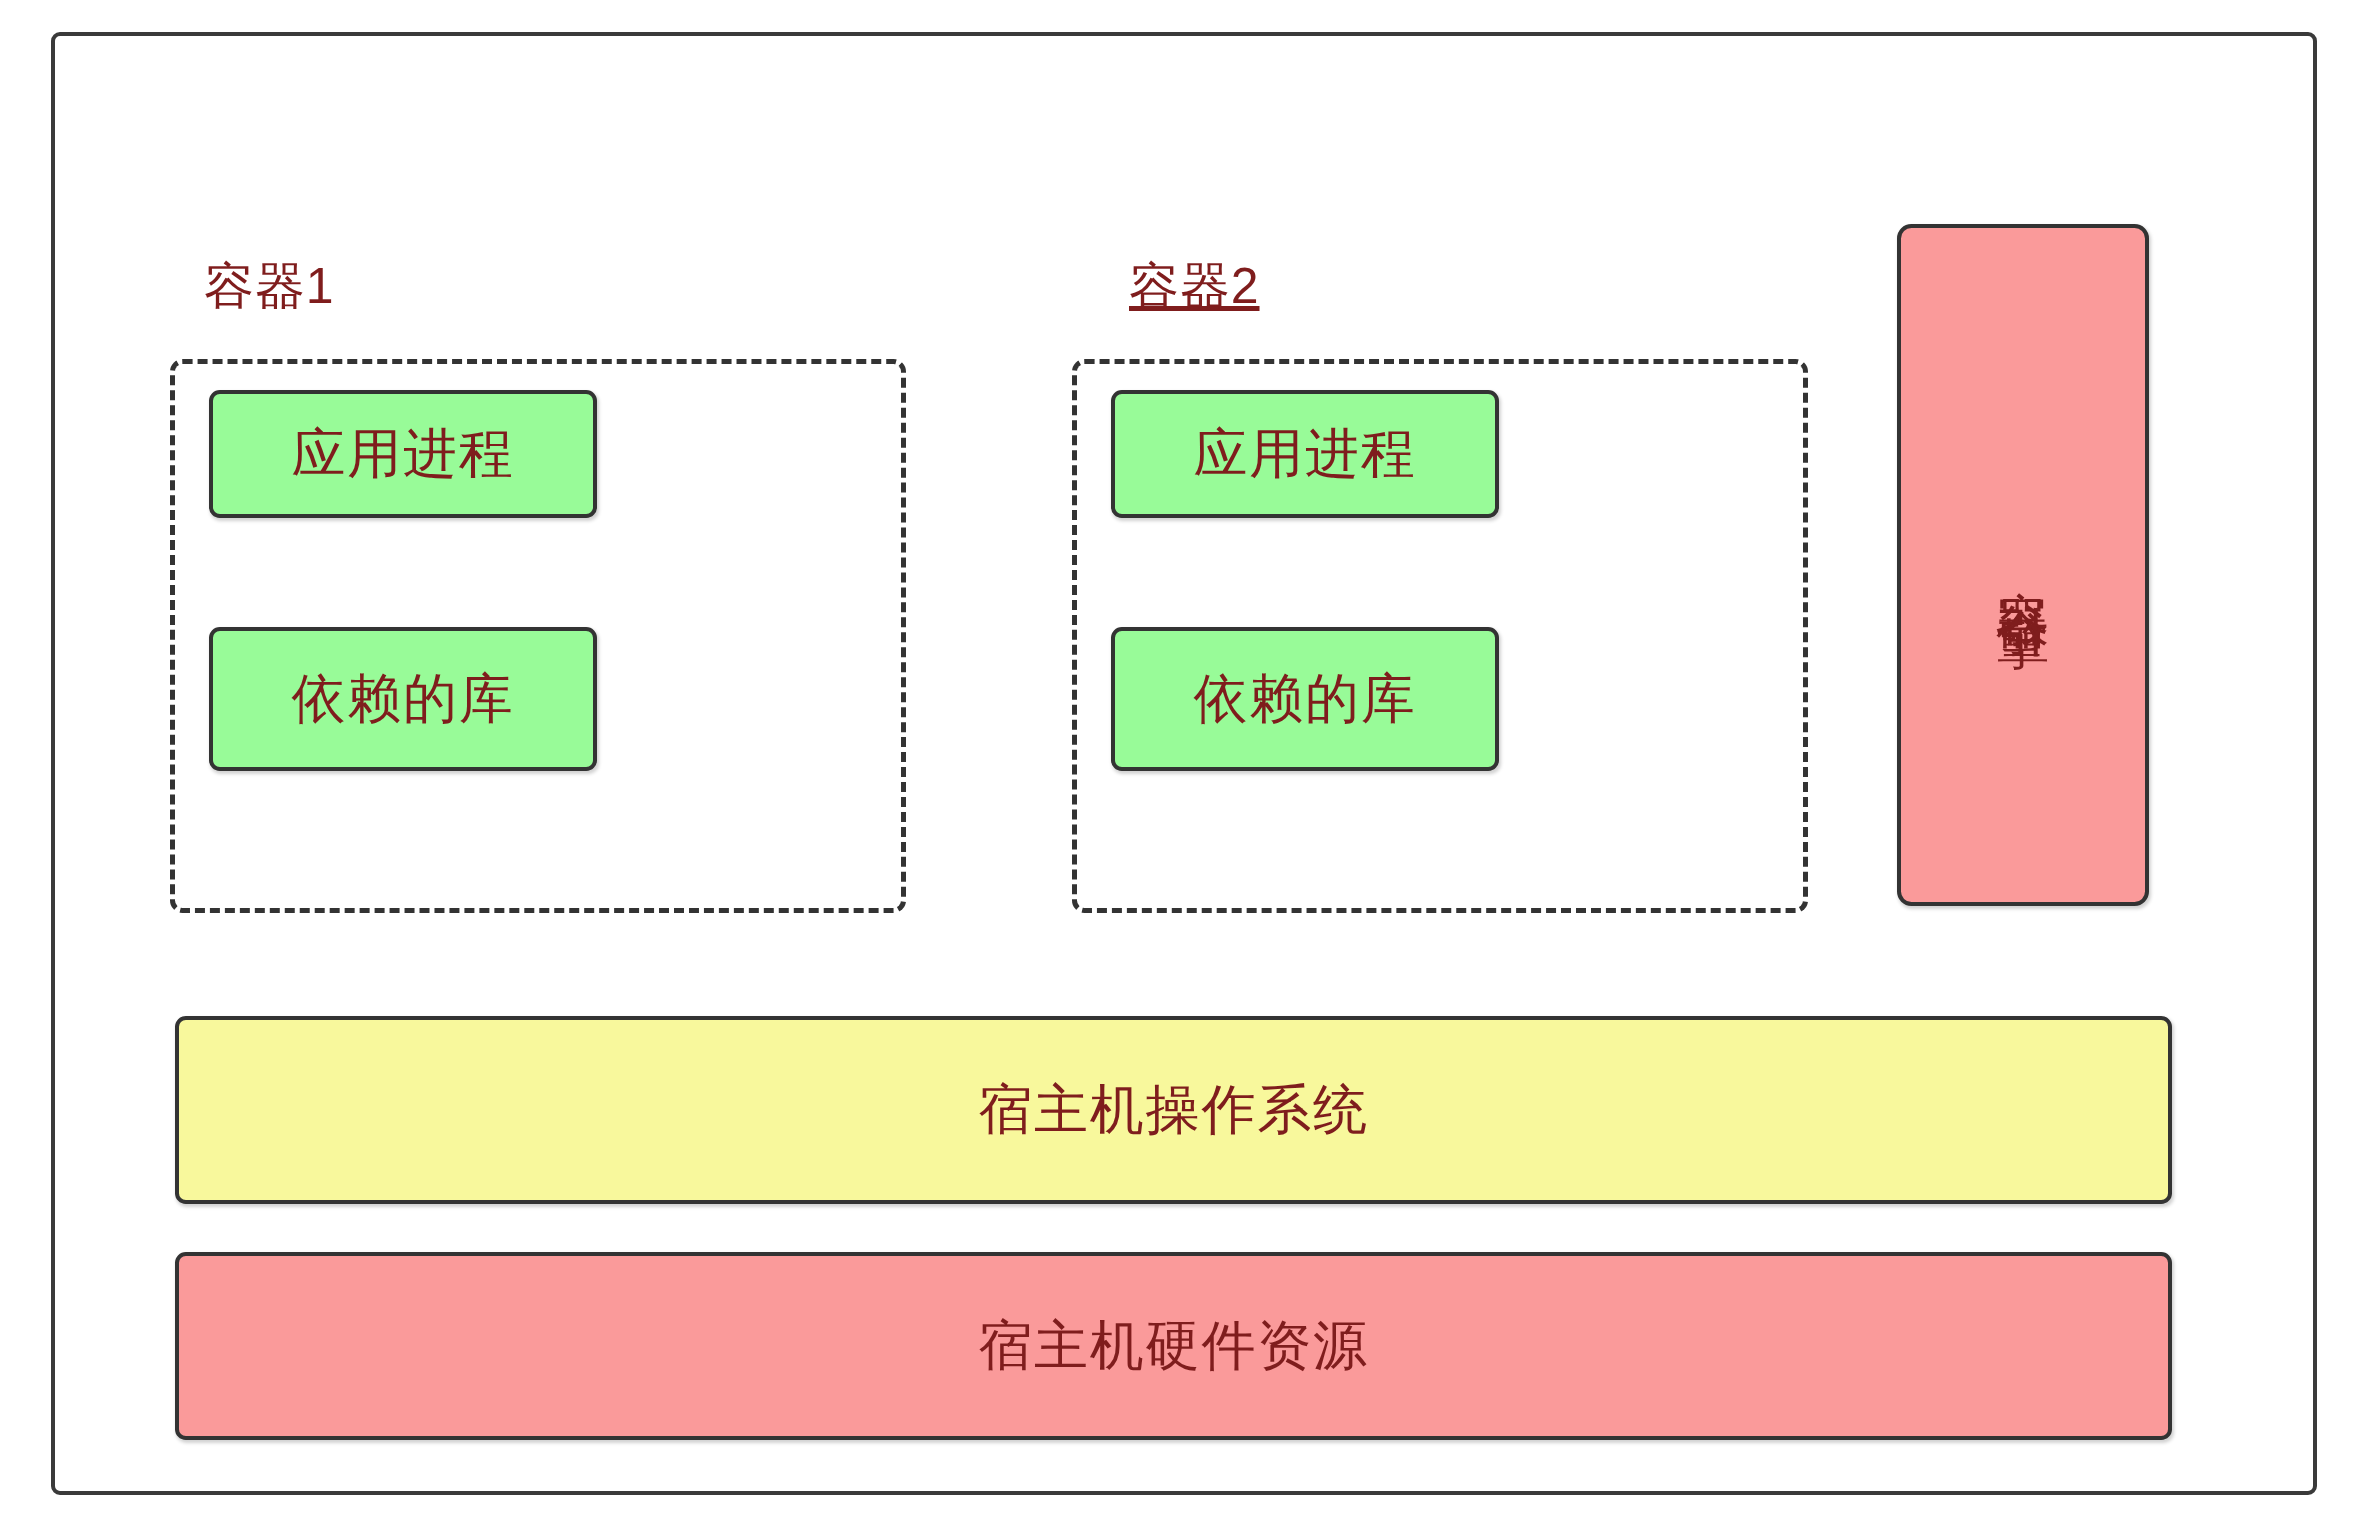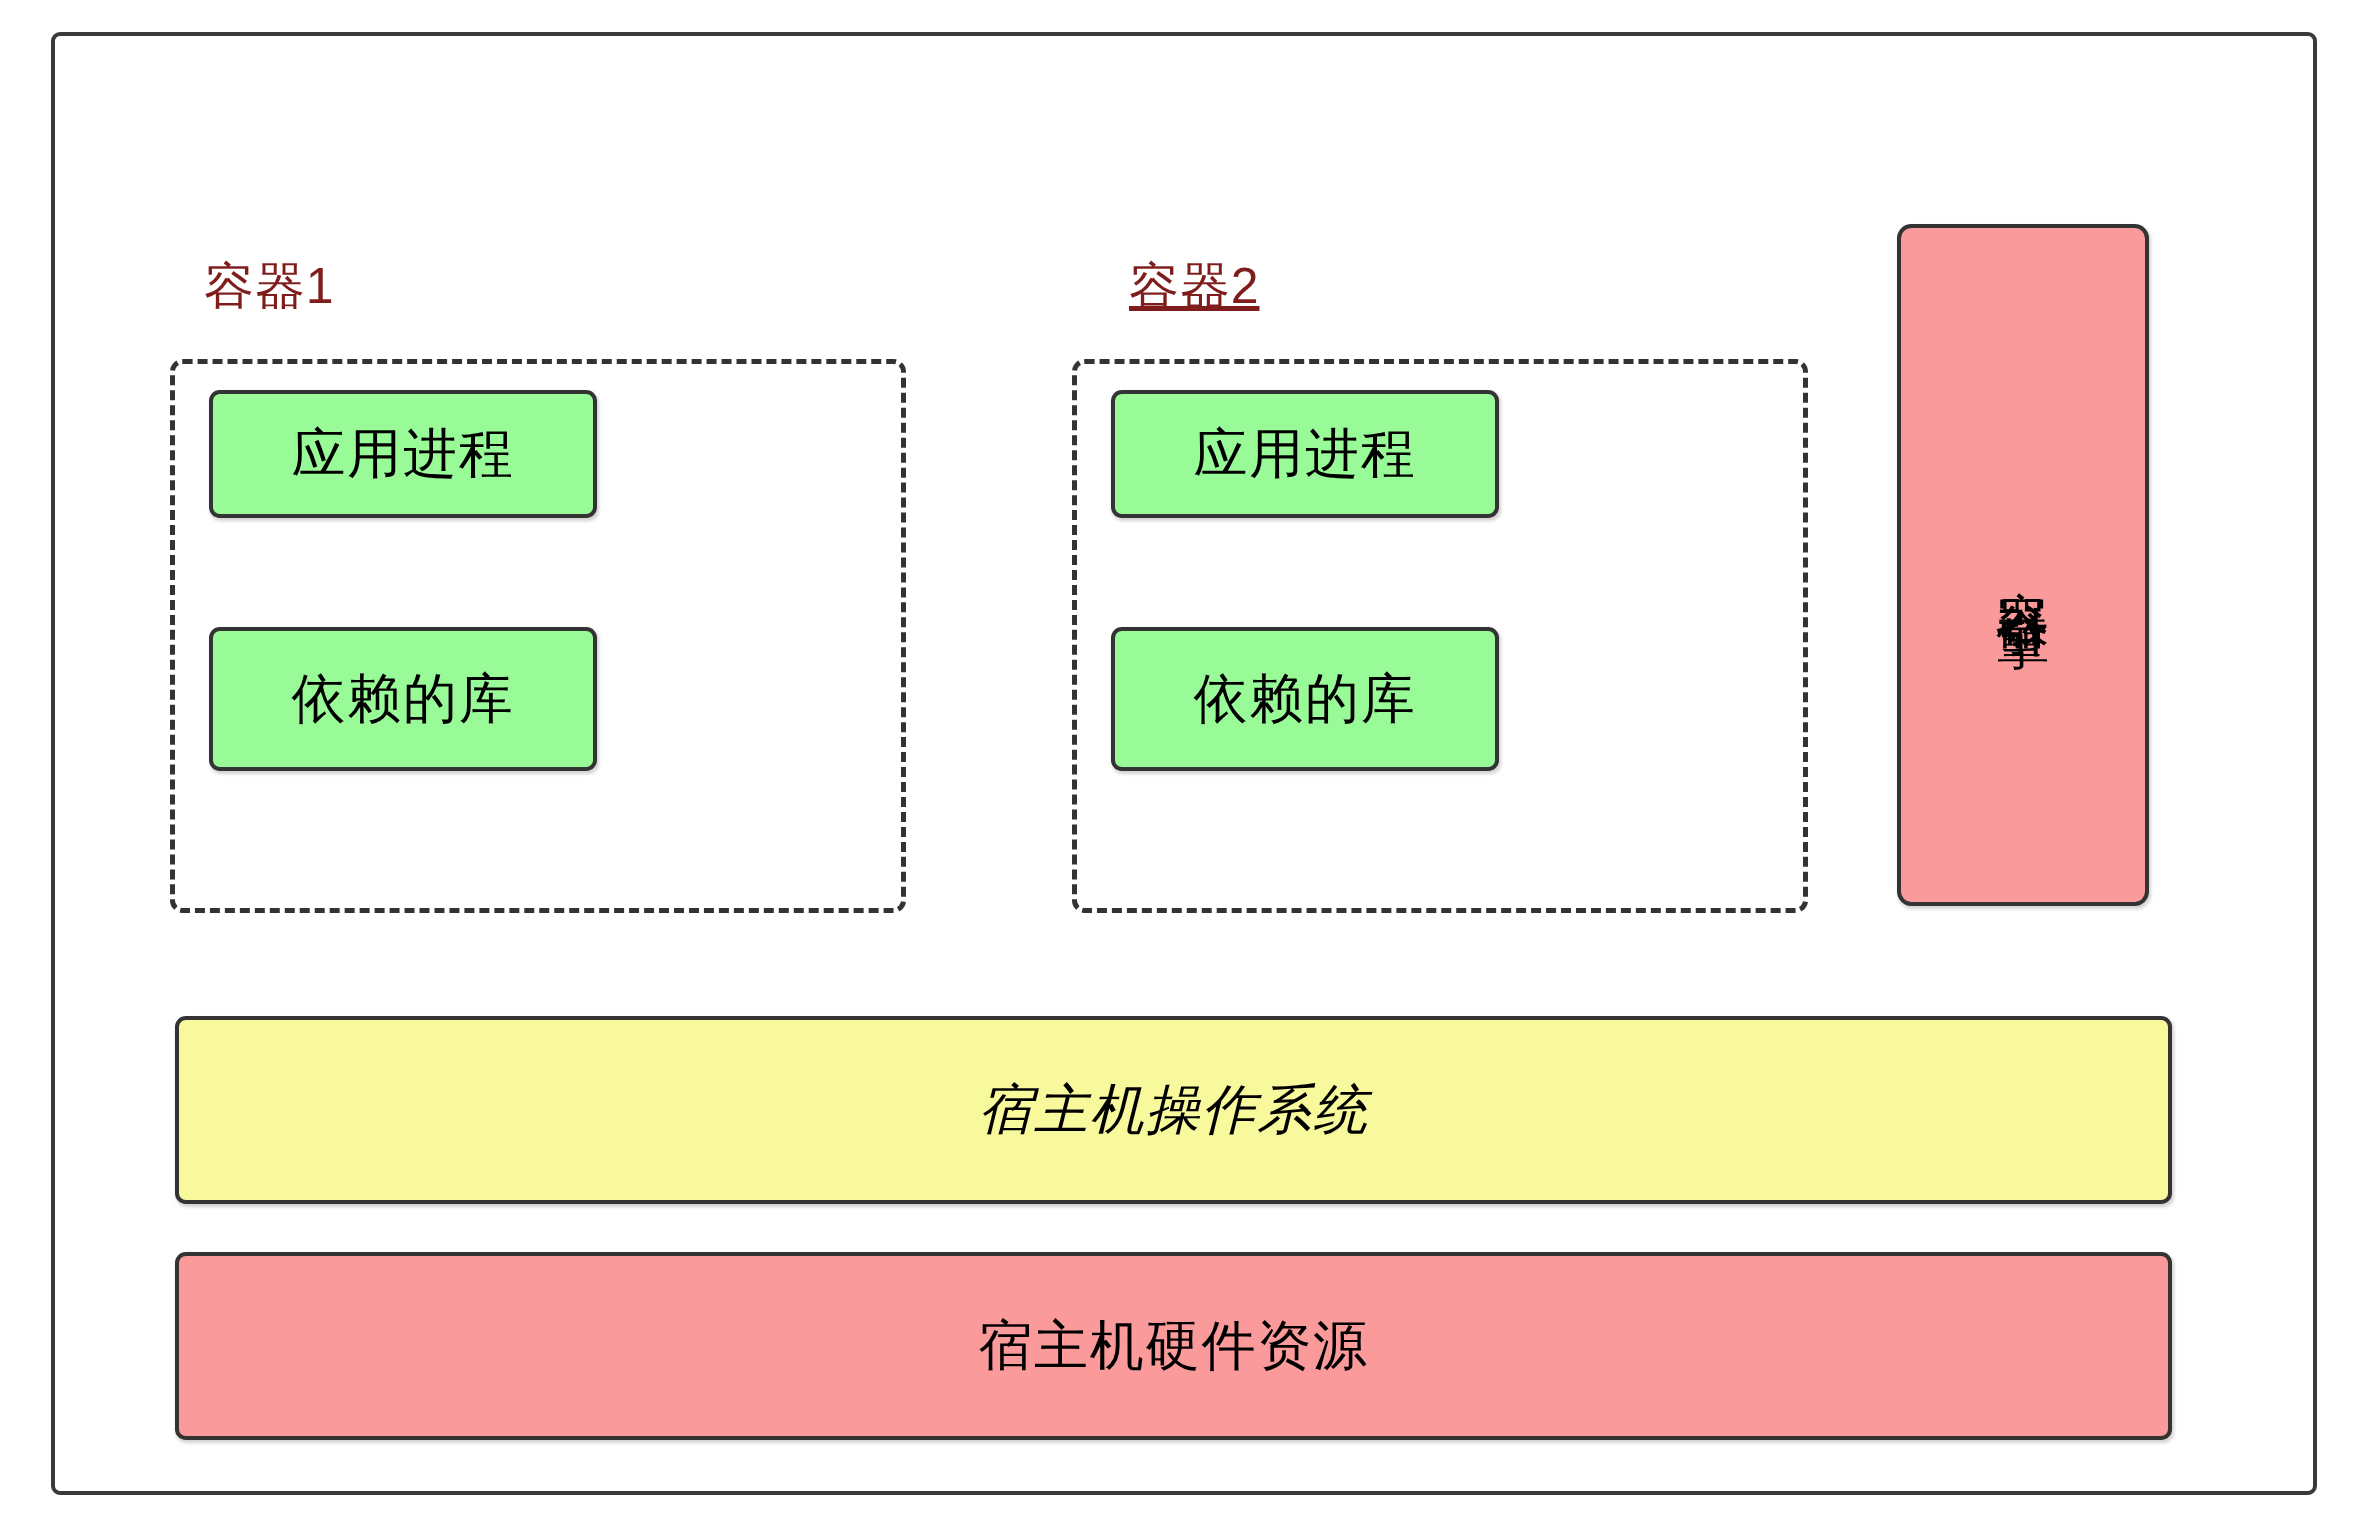--- a/index.html
+++ b/index.html
@@ -57,21 +57,21 @@
 
   
   .node {
     position: absolute;
     box-sizing: border-box;
     border: 4.5px solid #333333;
     border-radius: 10.8px;
     display: flex;
     align-items: center;
     justify-content: center;
-    color: #000000;
+    color: #7f1d1d;
     font-size: 54px;
     line-height: 1.1;
     letter-spacing: 1.8px;
     box-shadow: 1.8px 2.7px 3.6px rgba(0,0,0,0.18);
   }
 
   
   .node.green { background: #98fb98; }
 
   .node.app1 { left: 206px;  top: 386px; width: 388px; height: 128px; }
@@ -97,21 +97,20 @@
   }
 
   
   .node.os {
     left: 171px;
     top: 1012px;
     width: 1997px;
     height: 188px;
     background: #f8f89c;
     border-radius: 10.8px;
-    font-style: italic;
   }
   .node.hw {
     left: 171px;
     top: 1248px;
     width: 1997px;
     height: 188px;
     background: #fa9a9a;
     border-radius: 10.8px;
   }
 </style>

